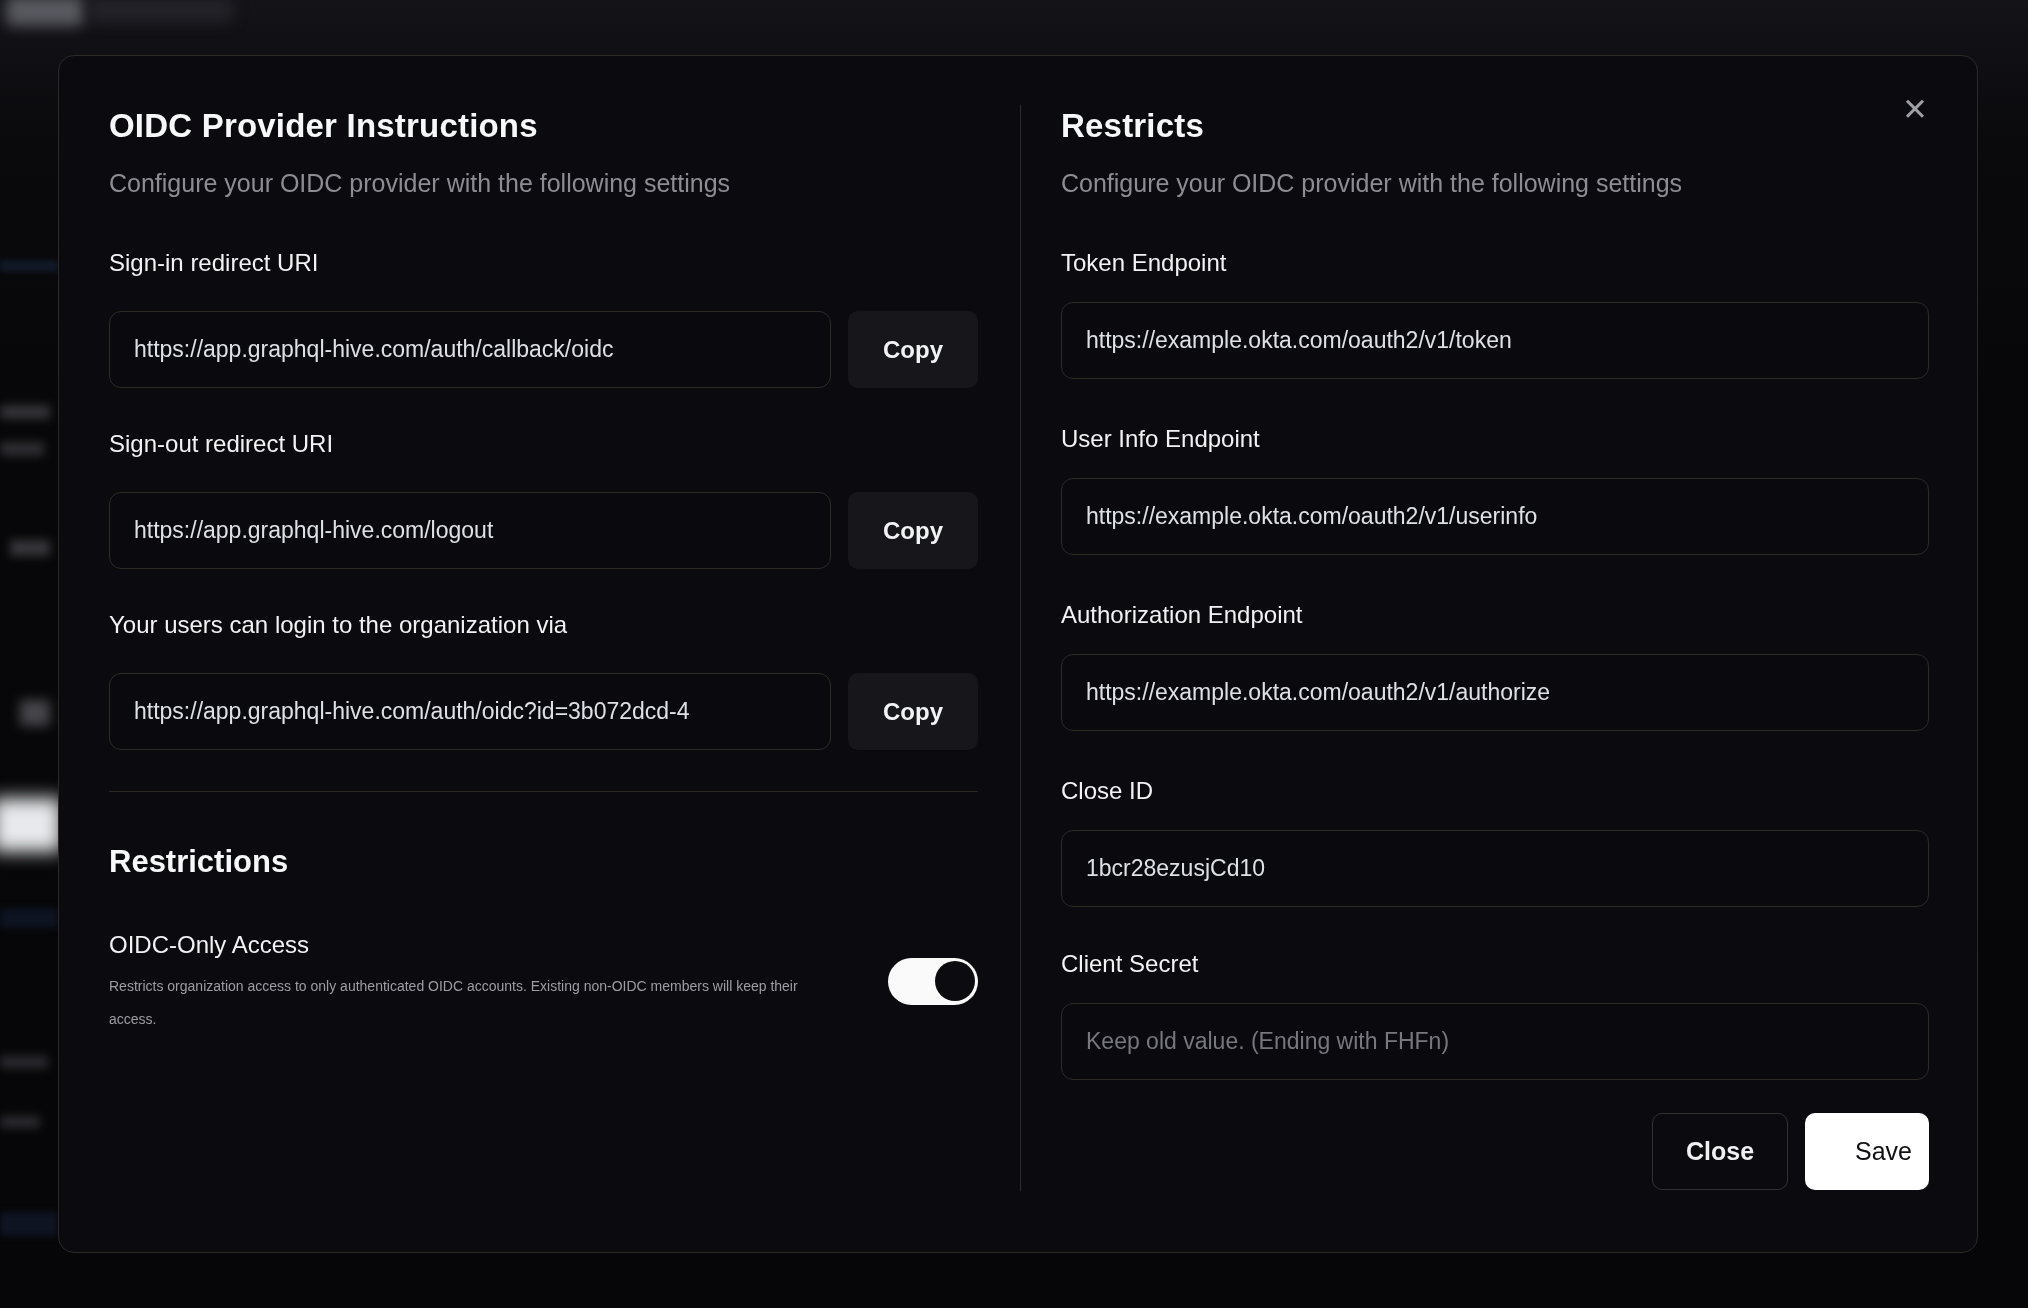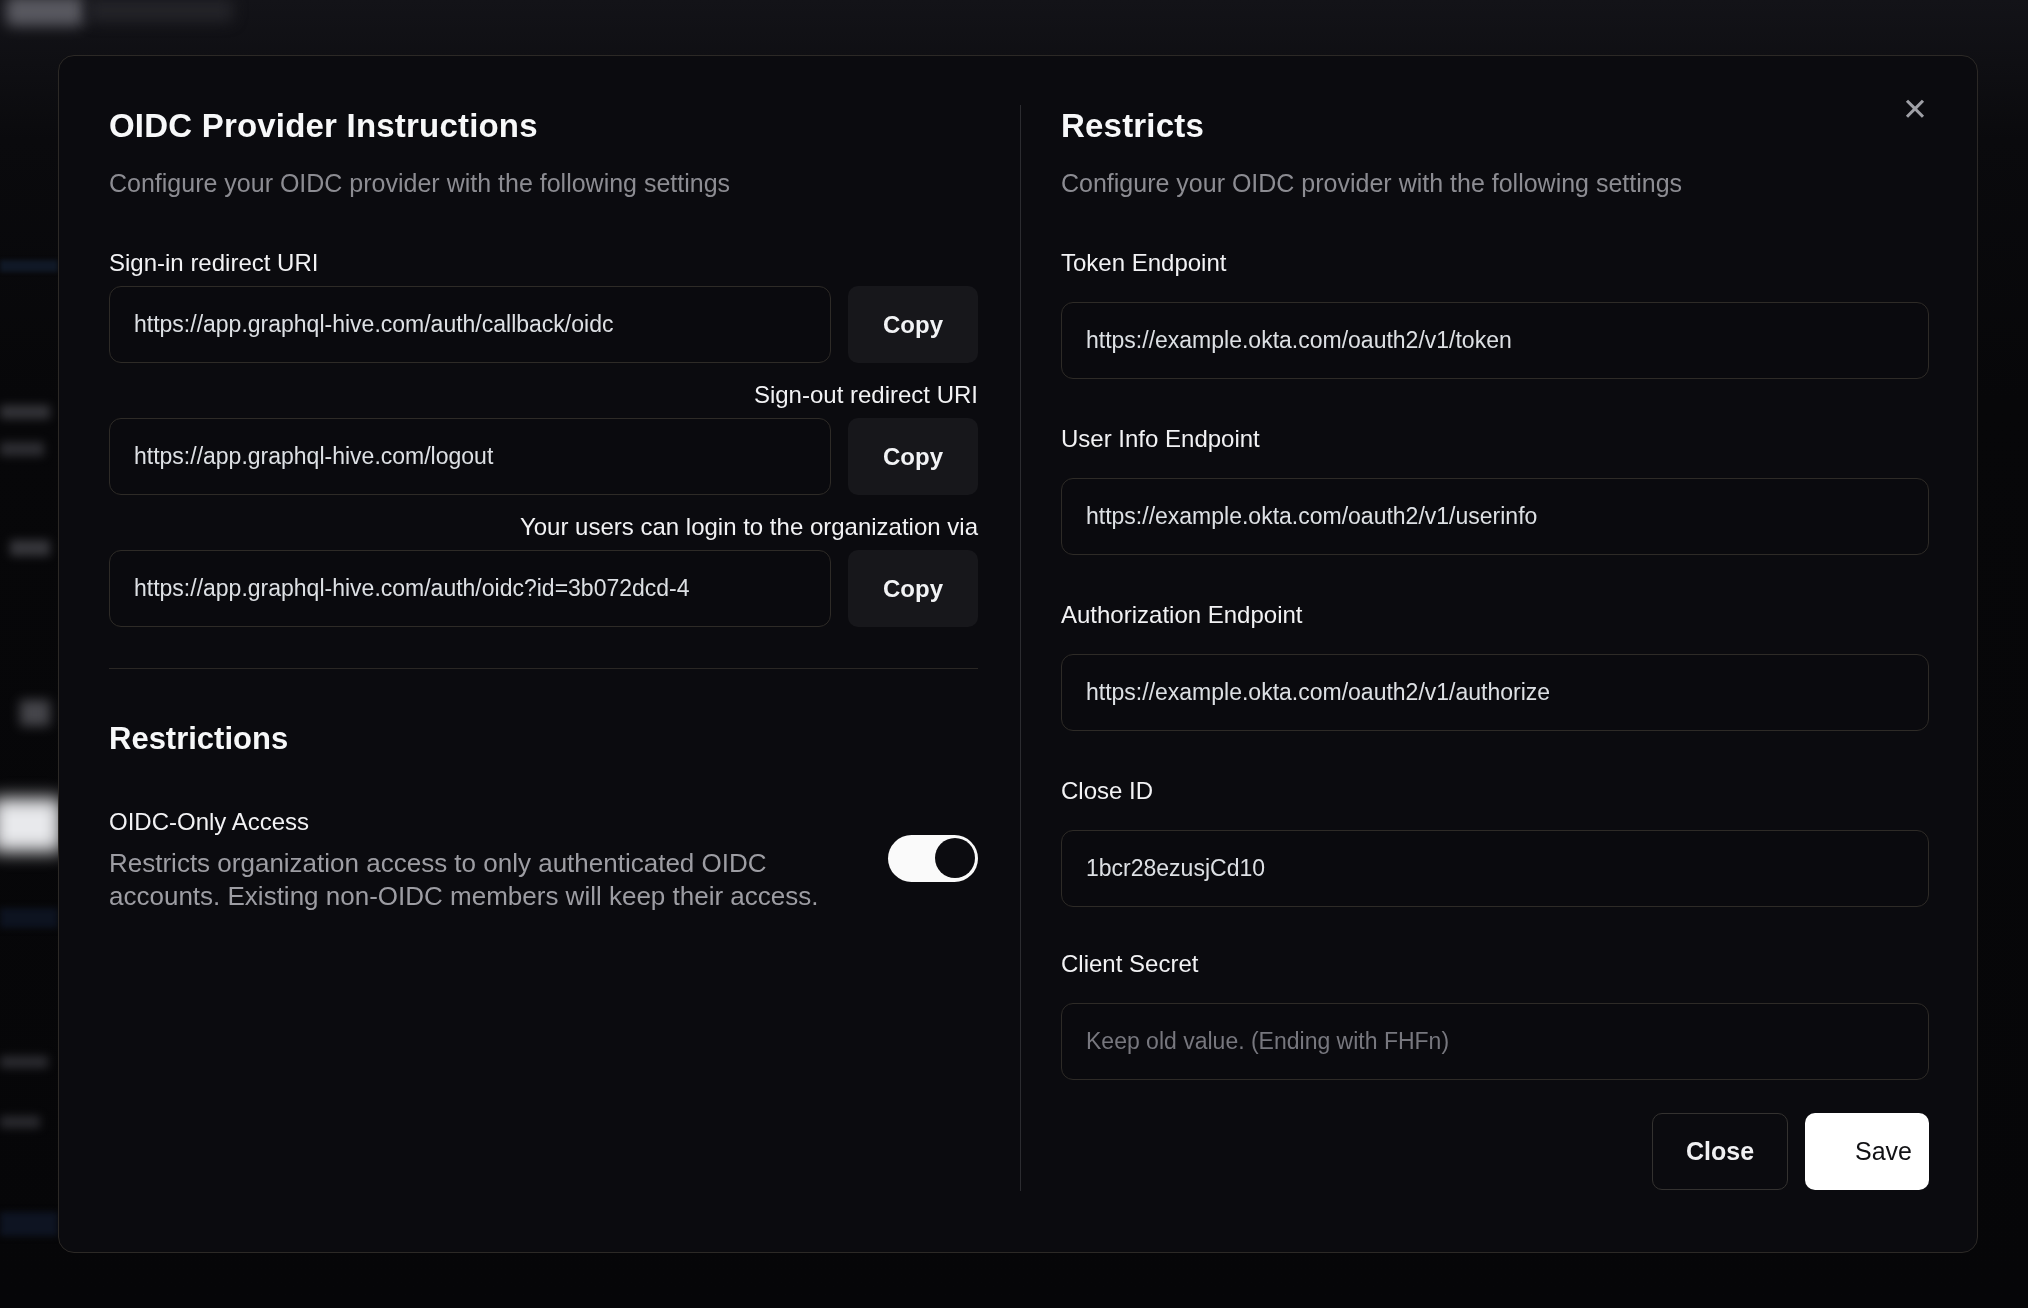--- a/index.html
+++ b/index.html
@@ -71,38 +71,38 @@
 
   .section-title {
     margin-top: 51px;
     font-size: 31px; font-weight: 700; color: #f7f8f9; line-height: 38px;
   }
 
   .restriction-row { margin-top: 49px; display: flex; justify-content: space-between; }
   .restriction-text { max-width: 710px; }
   .restriction-desc {
     margin-top: 10px;
-    font-size: 26px; color: #9d9da3; line-height: 33px; font-weight: 400;
+    font-size: 14px; color: #9d9da3; line-height: 33px; font-weight: 400;
   }
 
   .toggle {
     position: relative;
     margin-top: 28px;
     width: 90px; height: 47px; flex: 0 0 auto;
     background: #fafafa; border-radius: 24px;
     cursor: pointer;
   }
   .toggle .knob {
     position: absolute; top: 3px; right: 3px;
     width: 40px; height: 40px; border-radius: 50%;
     background: #0c0c10;
   }
 
-  .label-gap-left  { margin-top: 17px; text-align: right; }
-  .input-gap-left  { margin-top: 8px; align-items: center; }
+  .label-gap-left  { margin-top: 41px; }
+  .input-gap-left  { margin-top: 33px; align-items: center; }
 
   .lbl-r1 { margin-top: 49px; }
   .lbl-r  { margin-top: 45px; }
   .inp-r  { margin-top: 24px; }
 
   .btn-row {
     margin-top: 33px;
     display: flex; justify-content: flex-end; gap: 17px;
   }
   .btn {

